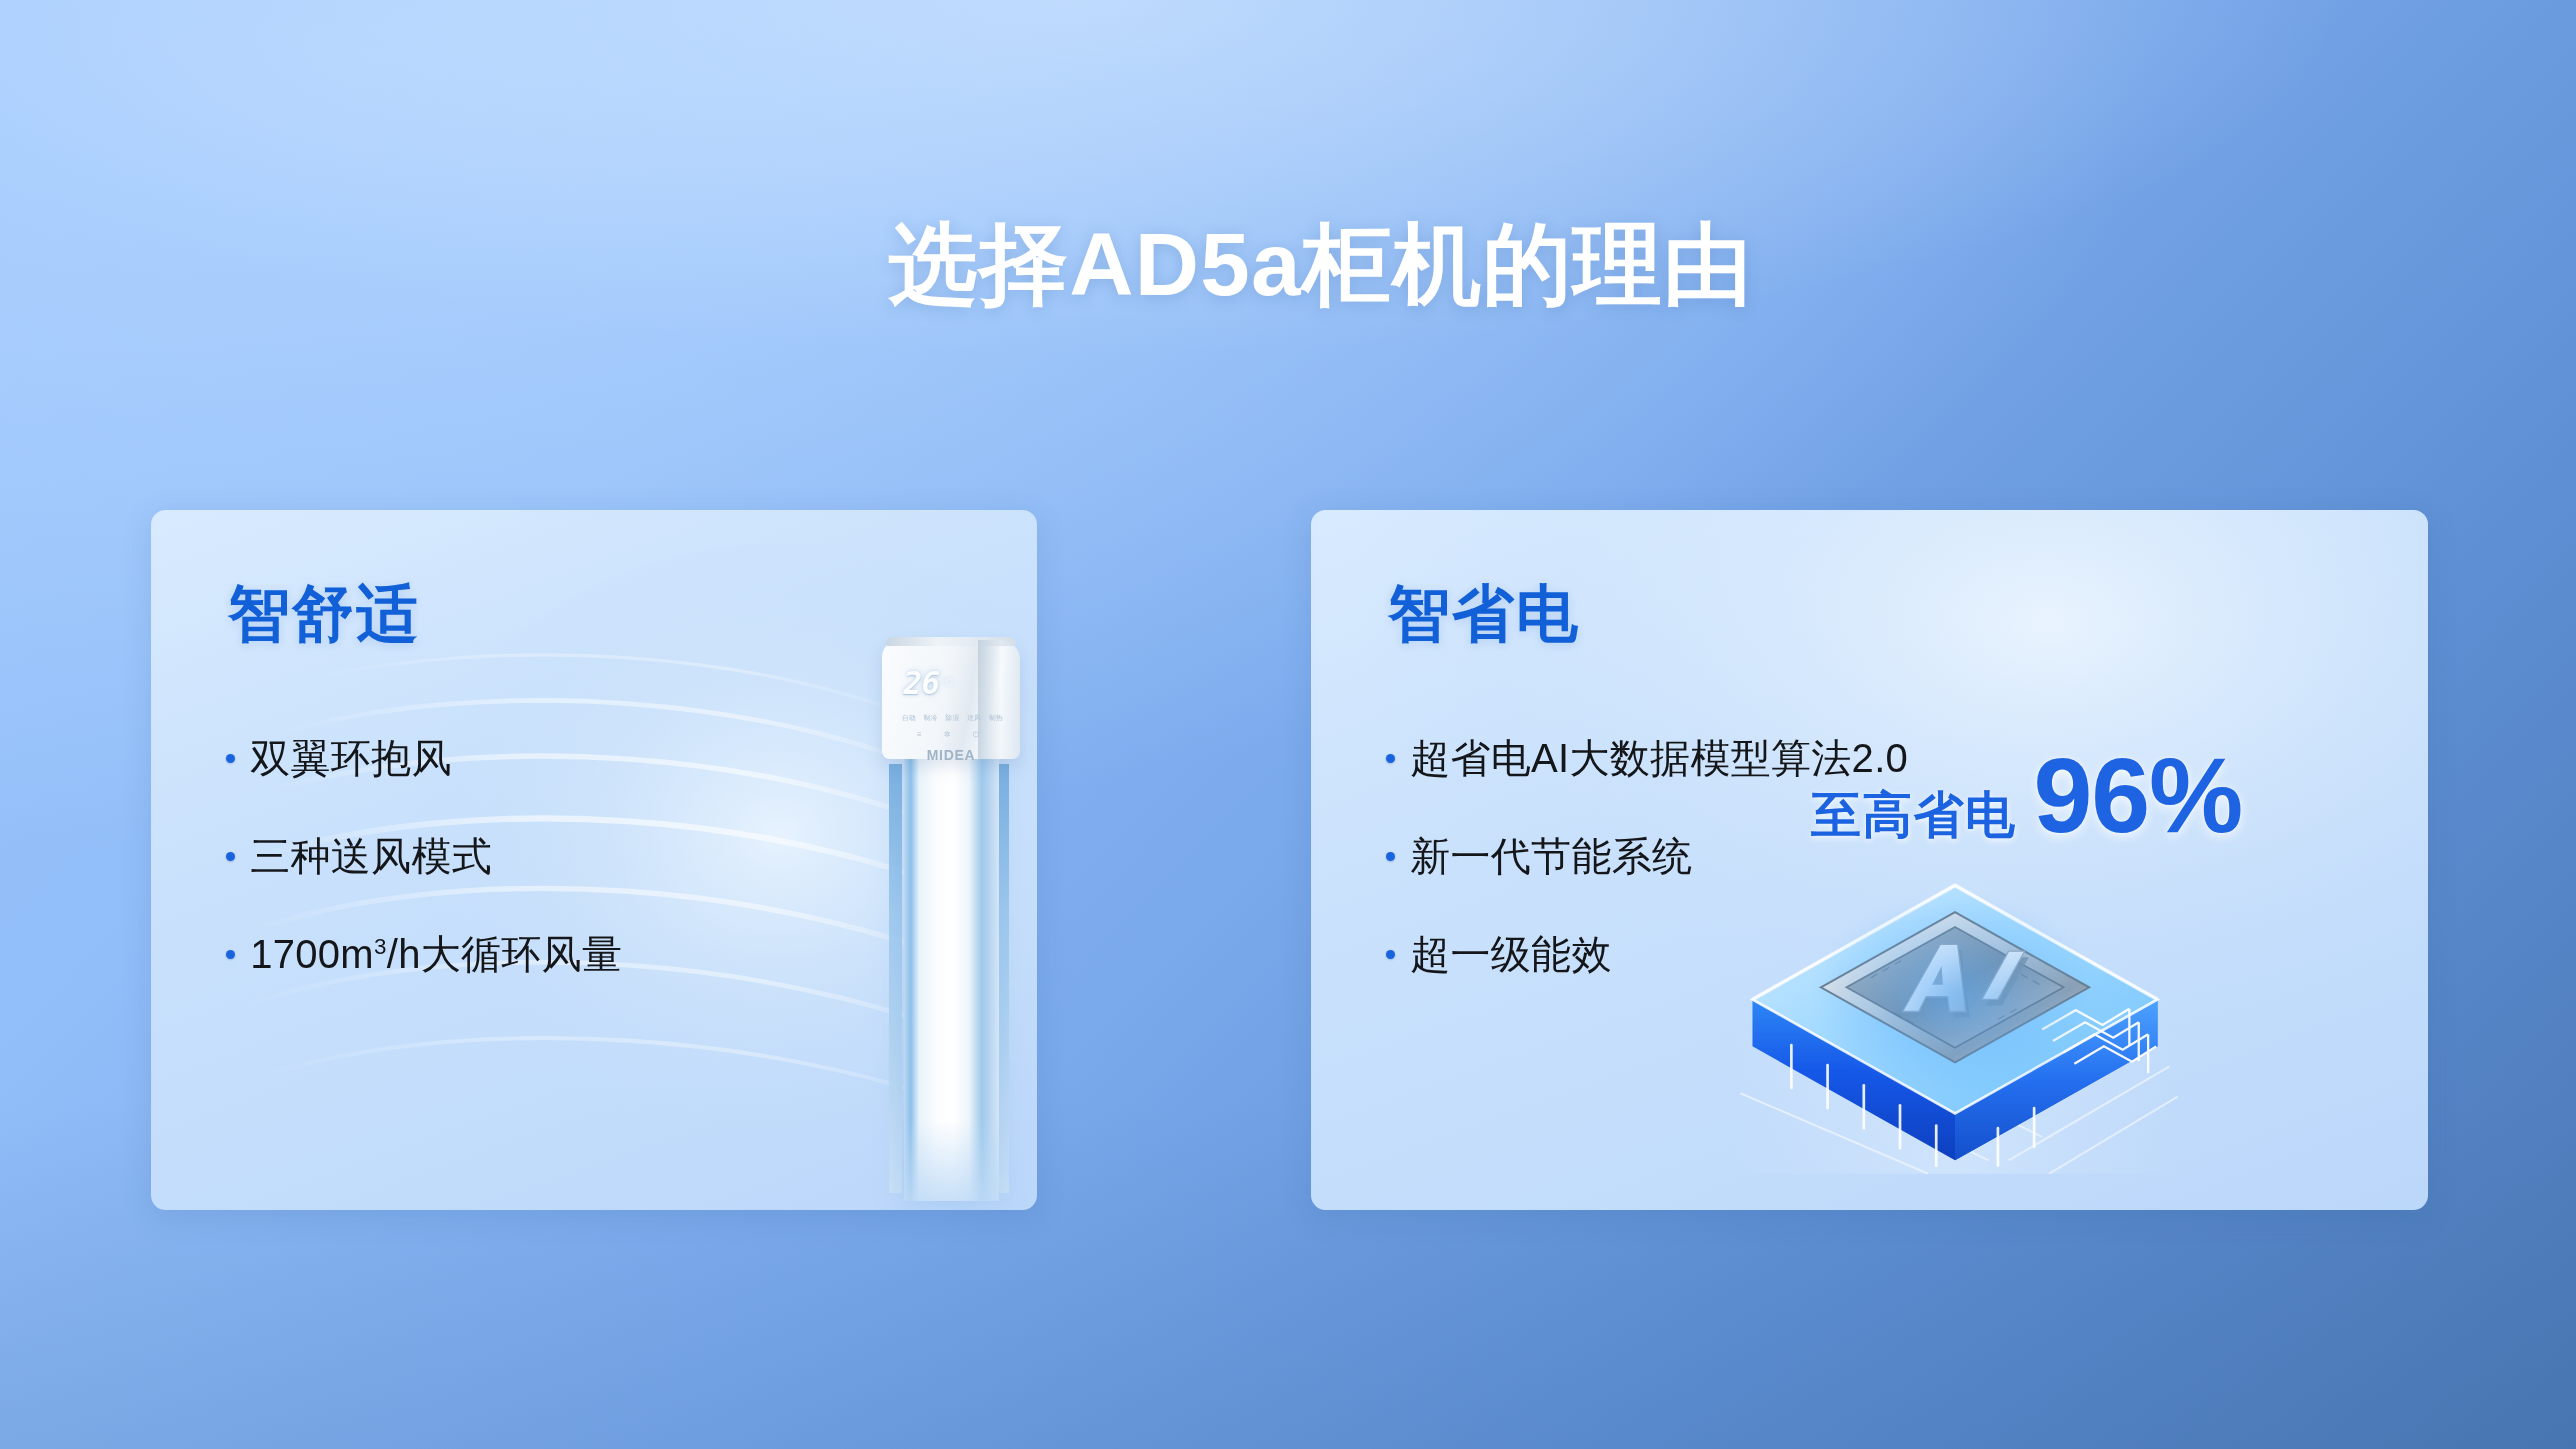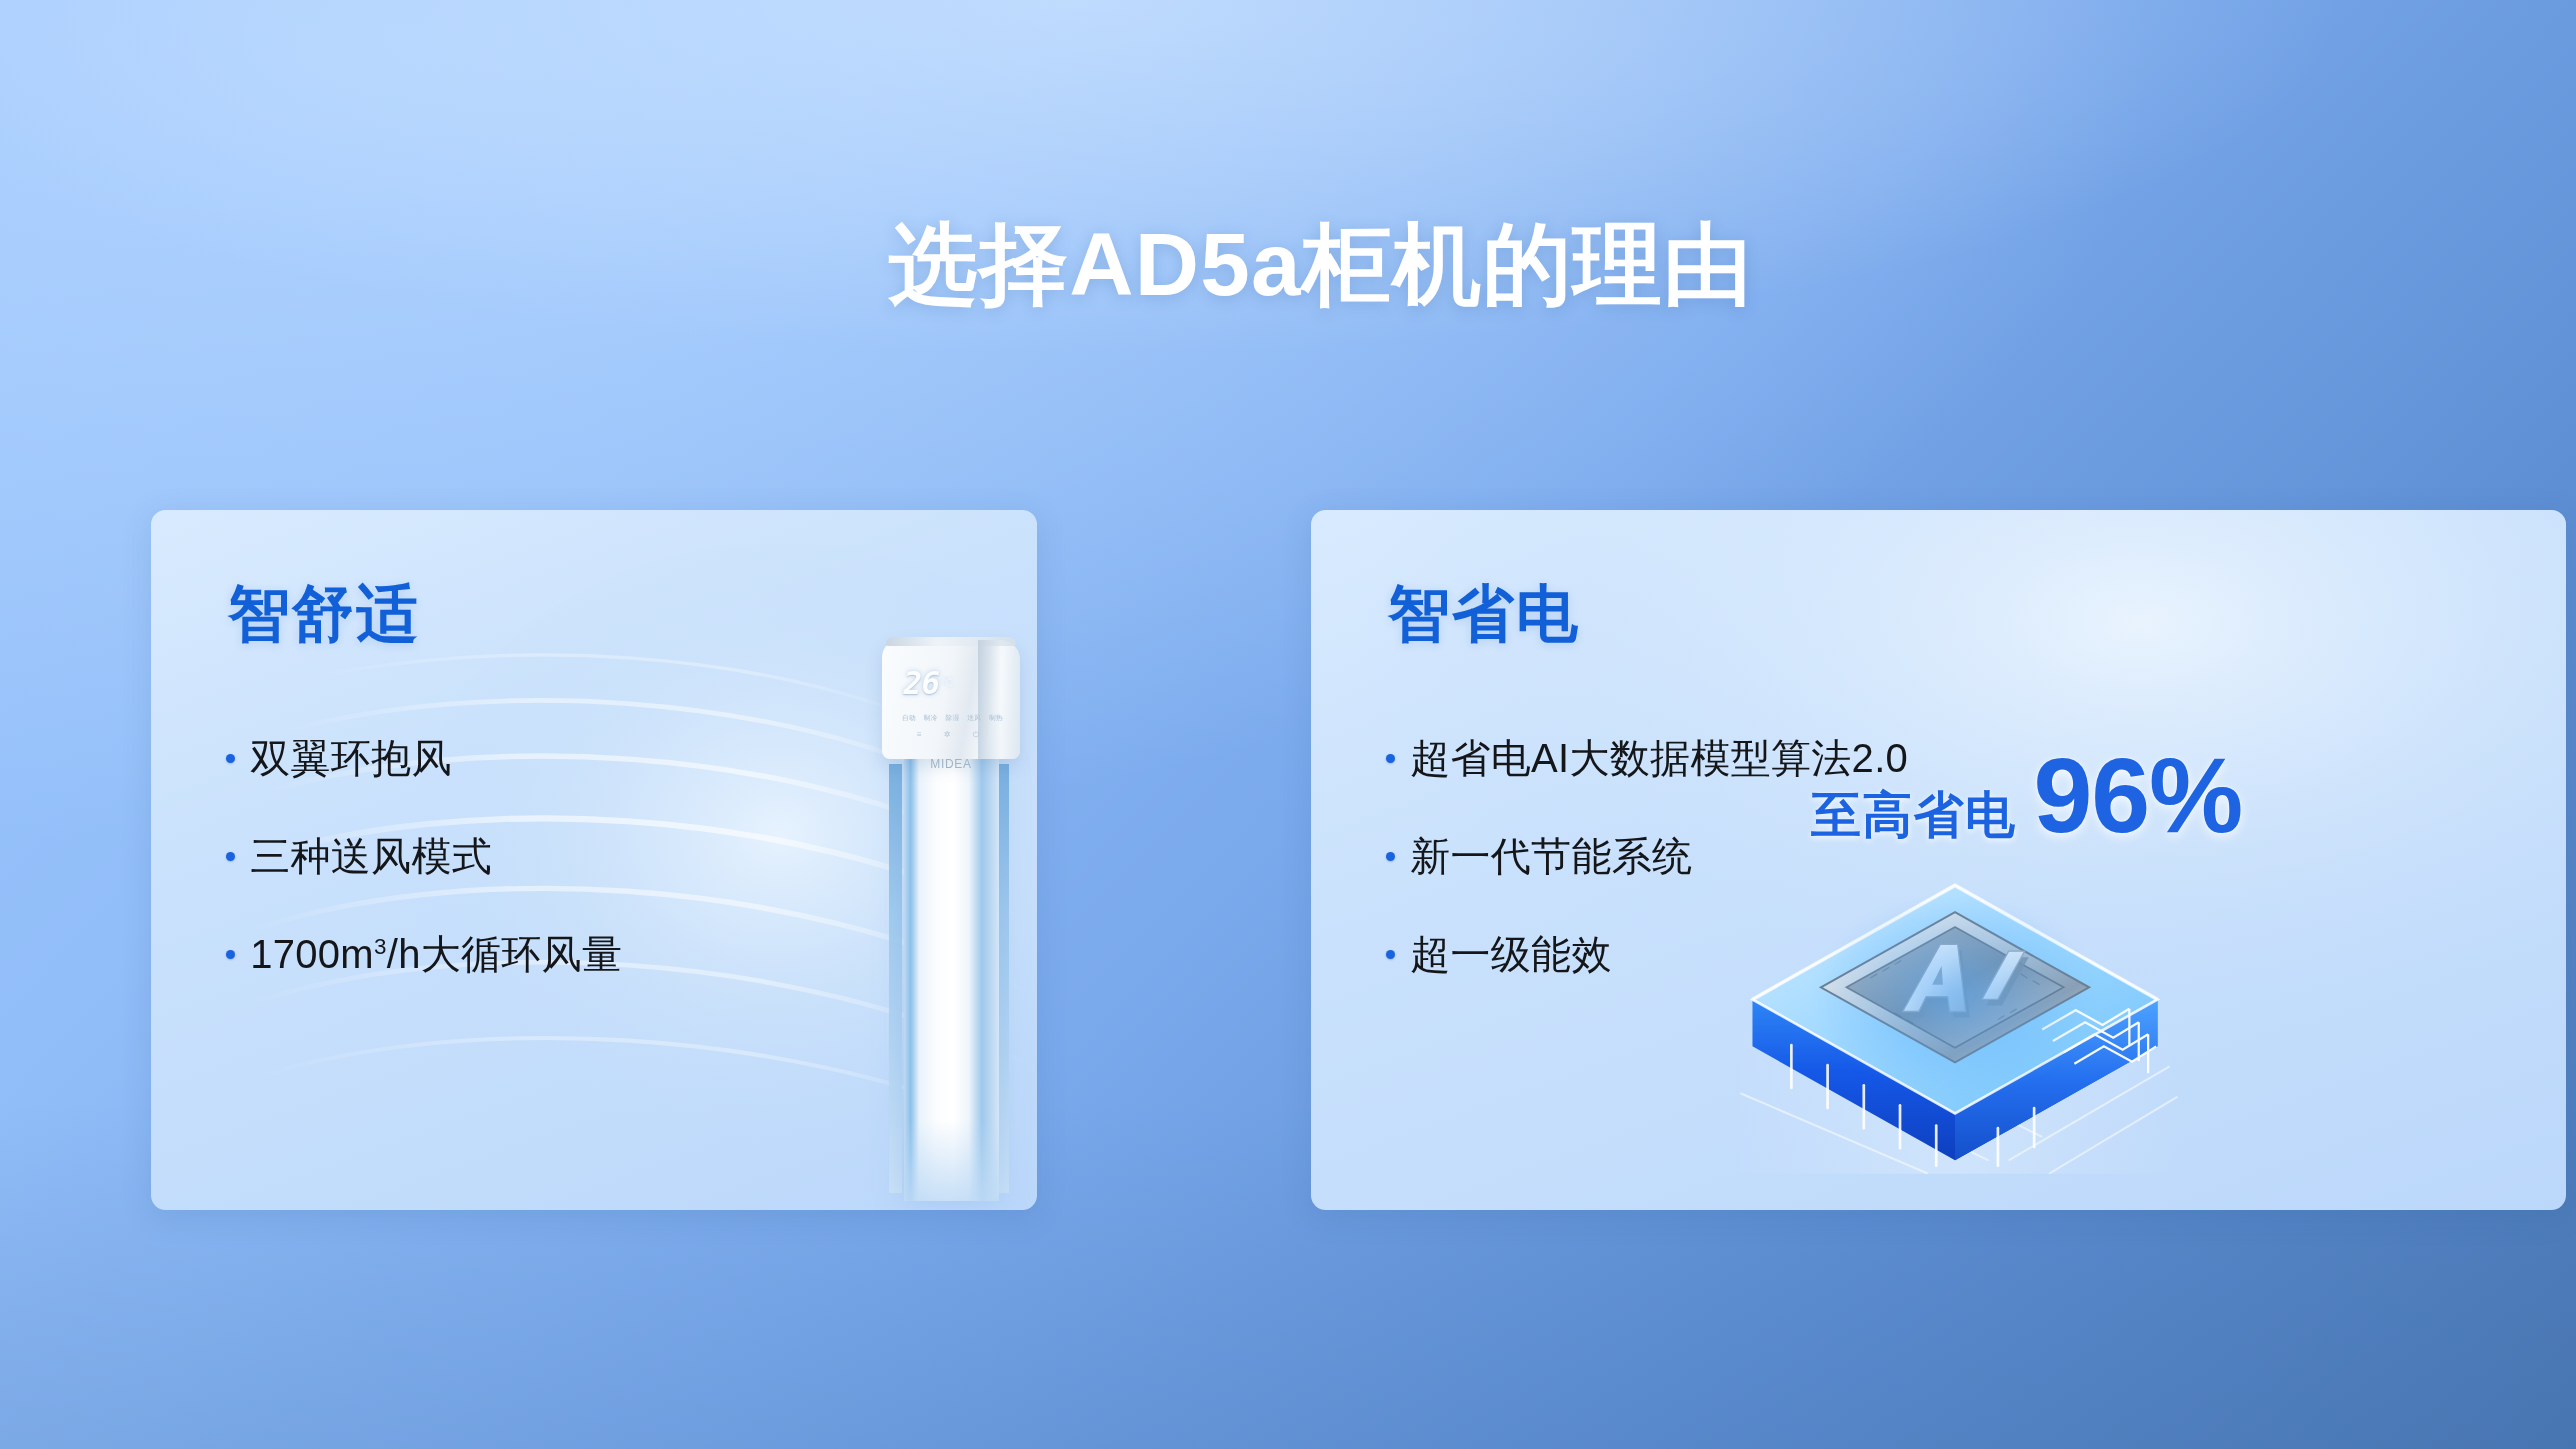--- a/index.html
+++ b/index.html
@@ -38,21 +38,21 @@
   }
 
   
   .card{
     position:absolute;top:510px;height:700px;
     border-radius:14.8px;overflow:hidden;
     background:linear-gradient(160deg,#D8EAFE 0%,#C9E1FC 38%,#C2DCFB 72%,#BBD7FA 100%);
     box-shadow:0 6.7px 29.5px rgba(45,92,150,.16);
   }
   #card-left{left:151px;width:886px;}
-  #card-right{left:1311px;width:1255px;}
+  #card-right{left:1311px;width:1117px;}
 
   .card-head{
     position:absolute;left:77px;top:62px;
     color:#1160D8;font-size:62px;font-weight:700;letter-spacing:2px;
     text-shadow:0 2px 9.4px rgba(20,80,180,.14);
     white-space:nowrap;z-index:6;
   }
 
   .bullets{position:absolute;left:75px;top:221px;z-index:6;}
   .bullet{display:flex;align-items:center;margin-bottom:43px;white-space:nowrap;}
@@ -108,21 +108,21 @@
     font-size:6.7px;color:#AEC0D2;letter-spacing:0.3px;
     text-shadow:0 0 2.7px rgba(230,240,250,.8);
   }
   .ac-keys{
     position:absolute;left:35px;top:90px;width:62px;
     display:flex;justify-content:space-between;
   }
   .ac-keys span{font-size:8px;color:#B6C6D6;}
   .ac-brand{
     position:absolute;left:0;top:107px;width:100%;text-align:center;
-    font-size:12px;font-weight:400;color:#9FB4C8;letter-spacing:0.7px;margin-top:10px;
+    font-size:14px;font-weight:700;color:#9FB4C8;letter-spacing:0.7px;
   }
   .ac-body{
     position:absolute;left:101px;top:186px;width:95px;height:443px;
     background:linear-gradient(90deg,
       #BFD9F2 0%,#8CC0EA 7%,#E9F3FB 16%,#FBFDFE 34%,
       #FFFFFF 52%,#EEF5FB 68%,#9EC9EC 82%,#BCD8F1 92%,#D4E6F7 100%);
     box-shadow:0 0 27px rgba(120,170,225,.35);
   }
   .ac-body:after{
     content:"";position:absolute;left:0;bottom:0;width:100%;height:81px;

